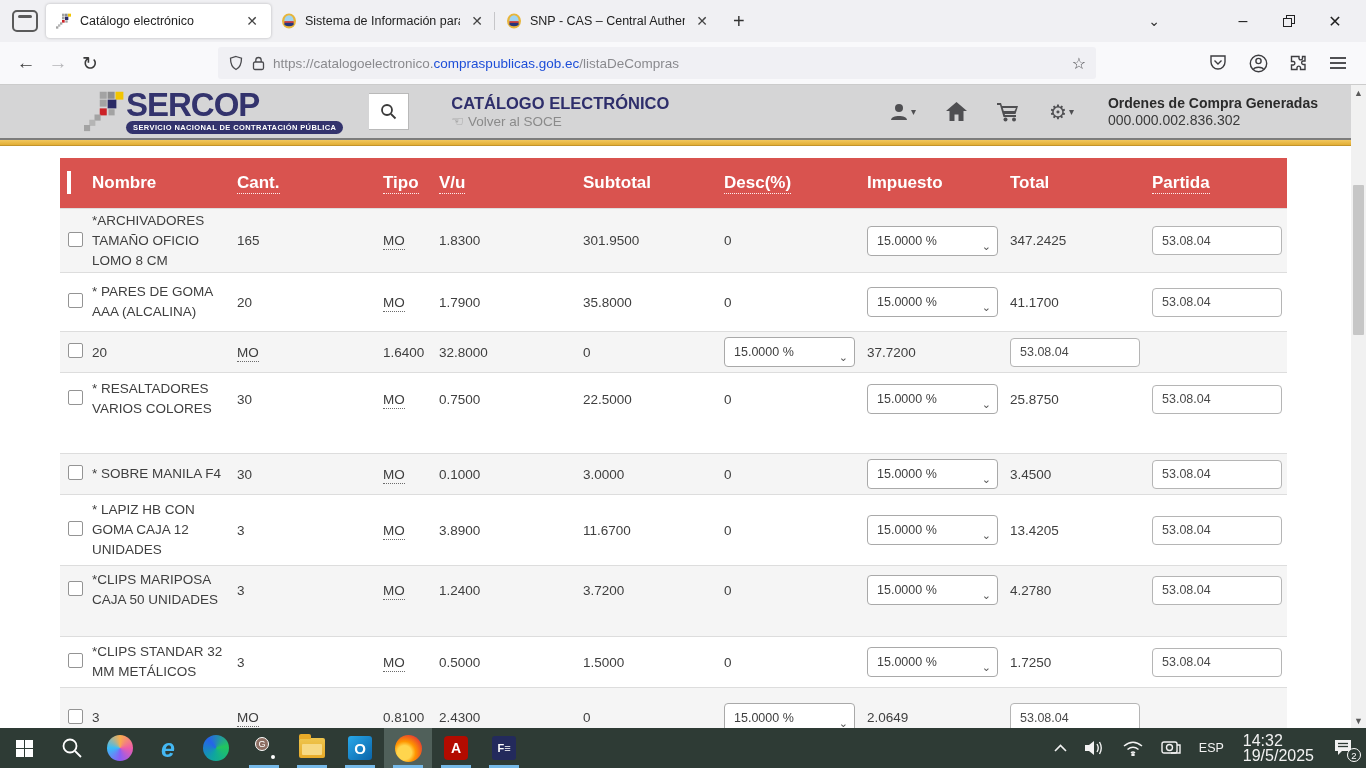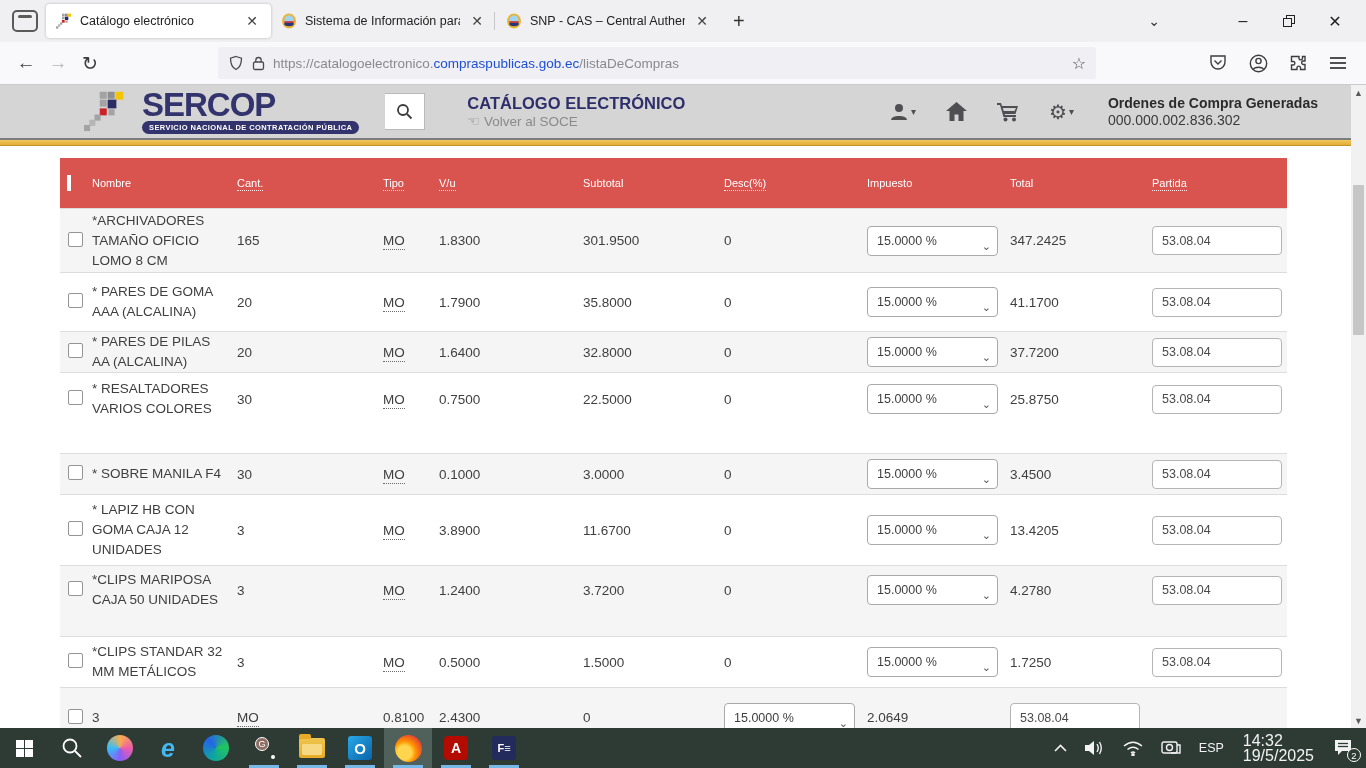--- a/index.html
+++ b/index.html
@@ -26,21 +26,21 @@
   .navbtn.disabled { color:#b5b5b8; }
   .urlbar { margin-left:112px; width:878px; height:32px; background:#f0f0f4; border-radius:3px; display:flex; align-items:center; padding:0 10px; gap:8px; }
   .urlbar .urltext { flex:1; font-size:13.5px; color:#8a8a8e; white-space:nowrap; overflow:hidden; }
   .urlbar .urltext .domain { color:#1d4ed8; }
   .star { font-size:16px; color:#4a4a4e; cursor:pointer; }
   .tb-icons { margin-left:auto; display:flex; align-items:center; gap:20px; padding-right:8px; }
   .tb-icons .ic { width:20px; height:20px; display:flex; align-items:center; justify-content:center; cursor:pointer; color:#3d3d40; }
 
   
   .siteheader { height:53px; background:#d5d5d6; display:flex; align-items:center; padding-left:84px; }
-  .logo { display:flex; align-items:flex-start; gap:16px; cursor:pointer; }
+  .logo { display:flex; align-items:flex-start; gap:0; cursor:pointer; }
   .logo-text .sercop { font-size:33px; font-weight:bold; color:#33336d; letter-spacing:-1px; line-height:30px; }
   .logo-text .tagline { background:#33336d; color:#fff; font-size:7.5px; font-weight:bold; letter-spacing:.4px; padding:2px 7px; border-radius:7px; margin-top:1px; white-space:nowrap; }
   .search { display:flex; margin-left:26px; }
   .search input { width:183px; height:37px; border:1px solid #b9b9b9; padding:0 12px; font-size:14.5px; color:#333; background:#fff; outline:none; }
   .search input::placeholder { color:#9a9a9a; }
   .search button { width:40px; height:37px; border:1px solid #b9b9b9; border-left:none; background:#fff; display:flex; align-items:center; justify-content:center; cursor:pointer; }
   .titleblock { margin-left:42px; }
   .titleblock .pagetitle { font-size:16.5px; font-weight:bold; color:#2e2e6b; }
   .titleblock .soce { font-size:13.5px; color:#8a8a8a; display:flex; align-items:center; gap:4px; cursor:pointer; }
   .hdr-icons { margin-left:auto; display:flex; align-items:center; gap:30px; margin-right:34px; }
@@ -50,21 +50,21 @@
   .orders .olabel { font-size:14px; font-weight:bold; color:#2b2b2b; }
   .orders .onum { font-size:14px; color:#3a3a3a; }
 
   .darkline { height:2px; background:#7c7c7c; }
   .goldstrip { height:6px; background:linear-gradient(#f1c75f, #e2ae34); border-bottom:1px solid #c3942b; }
 
   
   .page { position:absolute; top:146px; left:0; right:15px; bottom:40px; background:#fff; overflow:hidden; }
   .grid { margin:12px 0 0 60px; width:1227px; }
   .grow { display:grid; grid-template-columns:32px 145px 146px 56px 144px 141px 143px 143px 142px 135px; align-items:center; }
-  .ghead { background:#d9534f; color:#fff; font-weight:normal; font-size:11px; height:50px; }
+  .ghead { background:#d9534f; color:#fff; font-weight:bold; font-size:17px; height:50px; }
   .ghead .cell { padding-right:6px; }
   .dot { border-bottom:1px dotted rgba(255,255,255,.9); padding-bottom:1px; }
   .hcheck { width:18px; height:18px; background:#fdfdfd; border:2px solid #fff; box-shadow:inset 0 0 0 1px #c9c9c9; margin-left:7px; cursor:pointer; }
   .gbody .grow { border-top:1px solid #ddd; font-size:13.5px; color:#3f3f3f; }
   .gbody .grow:nth-child(odd) { background:#f5f5f5; }
   .gbody .grow:nth-child(even) { background:#fff; }
   .gbody .grow:nth-child(1) { min-height:64px; }
   .gbody .grow:nth-child(2) { min-height:59px; }
   .gbody .grow:nth-child(3) { min-height:41px; }
   .gbody .grow:nth-child(4) { min-height:81px; padding-bottom:28px; }
@@ -341,21 +341,20 @@
         <select><option>15.0000 %</option></select>
         <span class="chev">⌄</span>
       </span>
     </div>
     <div class="cell">41.1700</div>
     <div class="cell"><input type="text" class="partida-in" value="53.08.04" style=""></div>
   </div>
 
   <div class="grow">
     <div class="cell"><input type="checkbox" class="rcheck" style=""></div>
-    <div class="cell name">* PARES DE PILAS AA (ALCALINA)</div>
     <div class="cell">20</div>
     <div class="cell"><span class="abbr">MO</span></div>
     <div class="cell">1.6400</div>
     <div class="cell">32.8000</div>
     <div class="cell">0</div>
     <div class="cell">
       <span class="selwrap">
         <select><option>15.0000 %</option></select>
         <span class="chev">⌄</span>
       </span>

